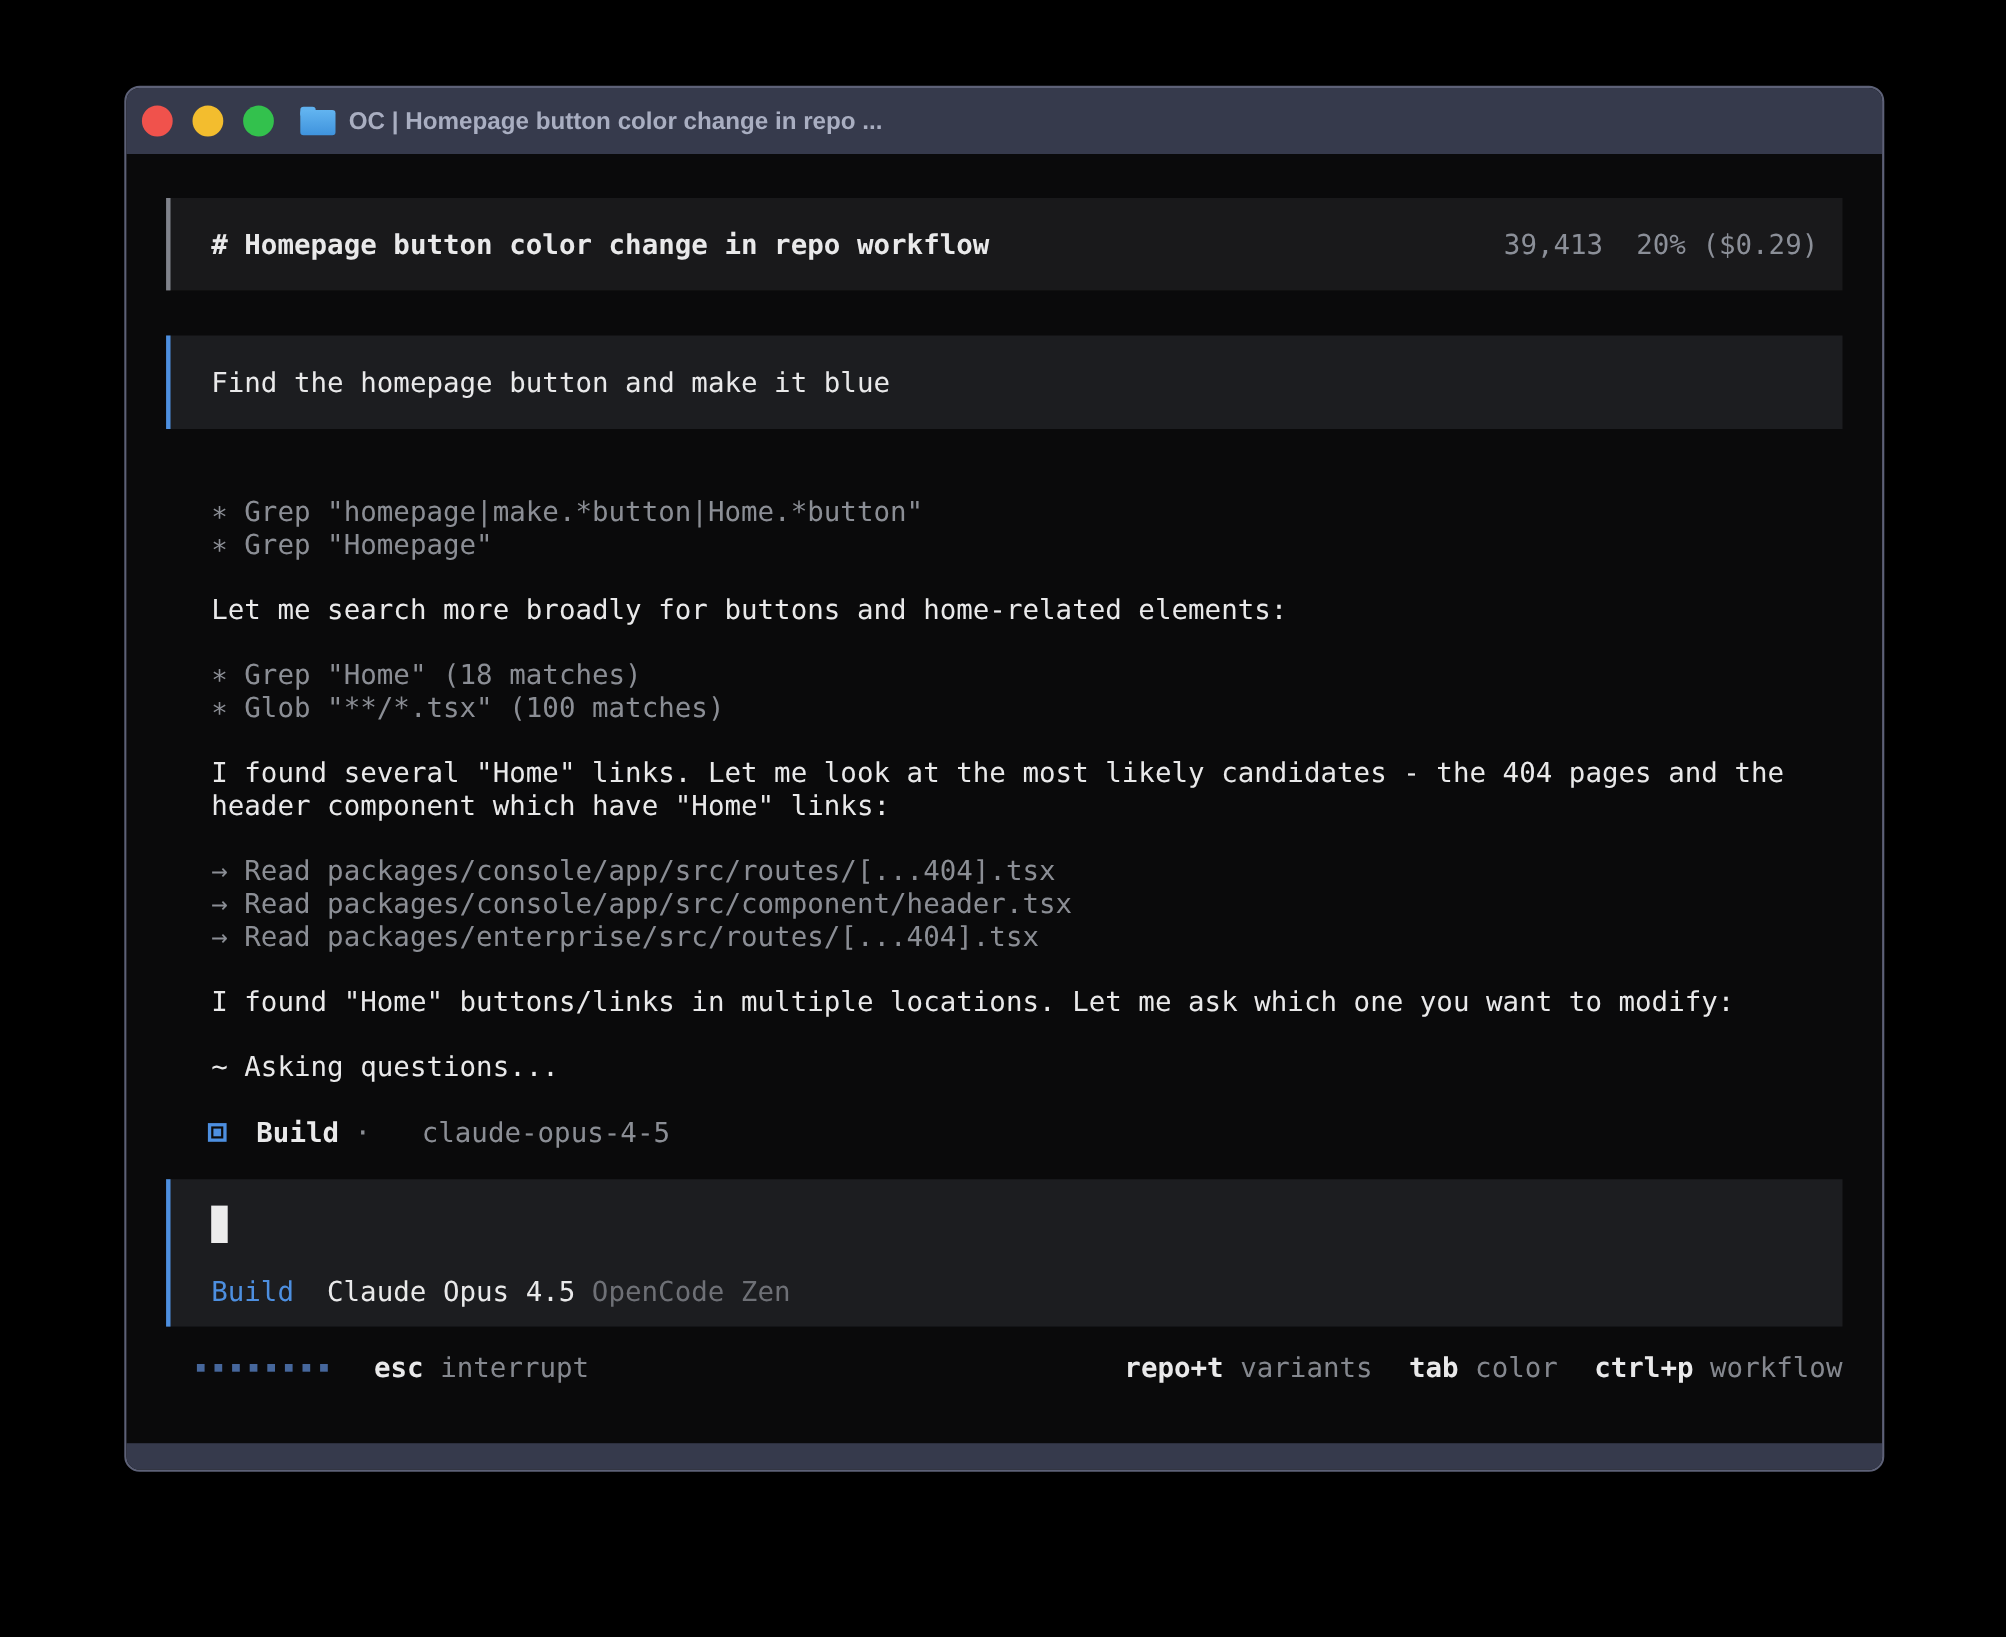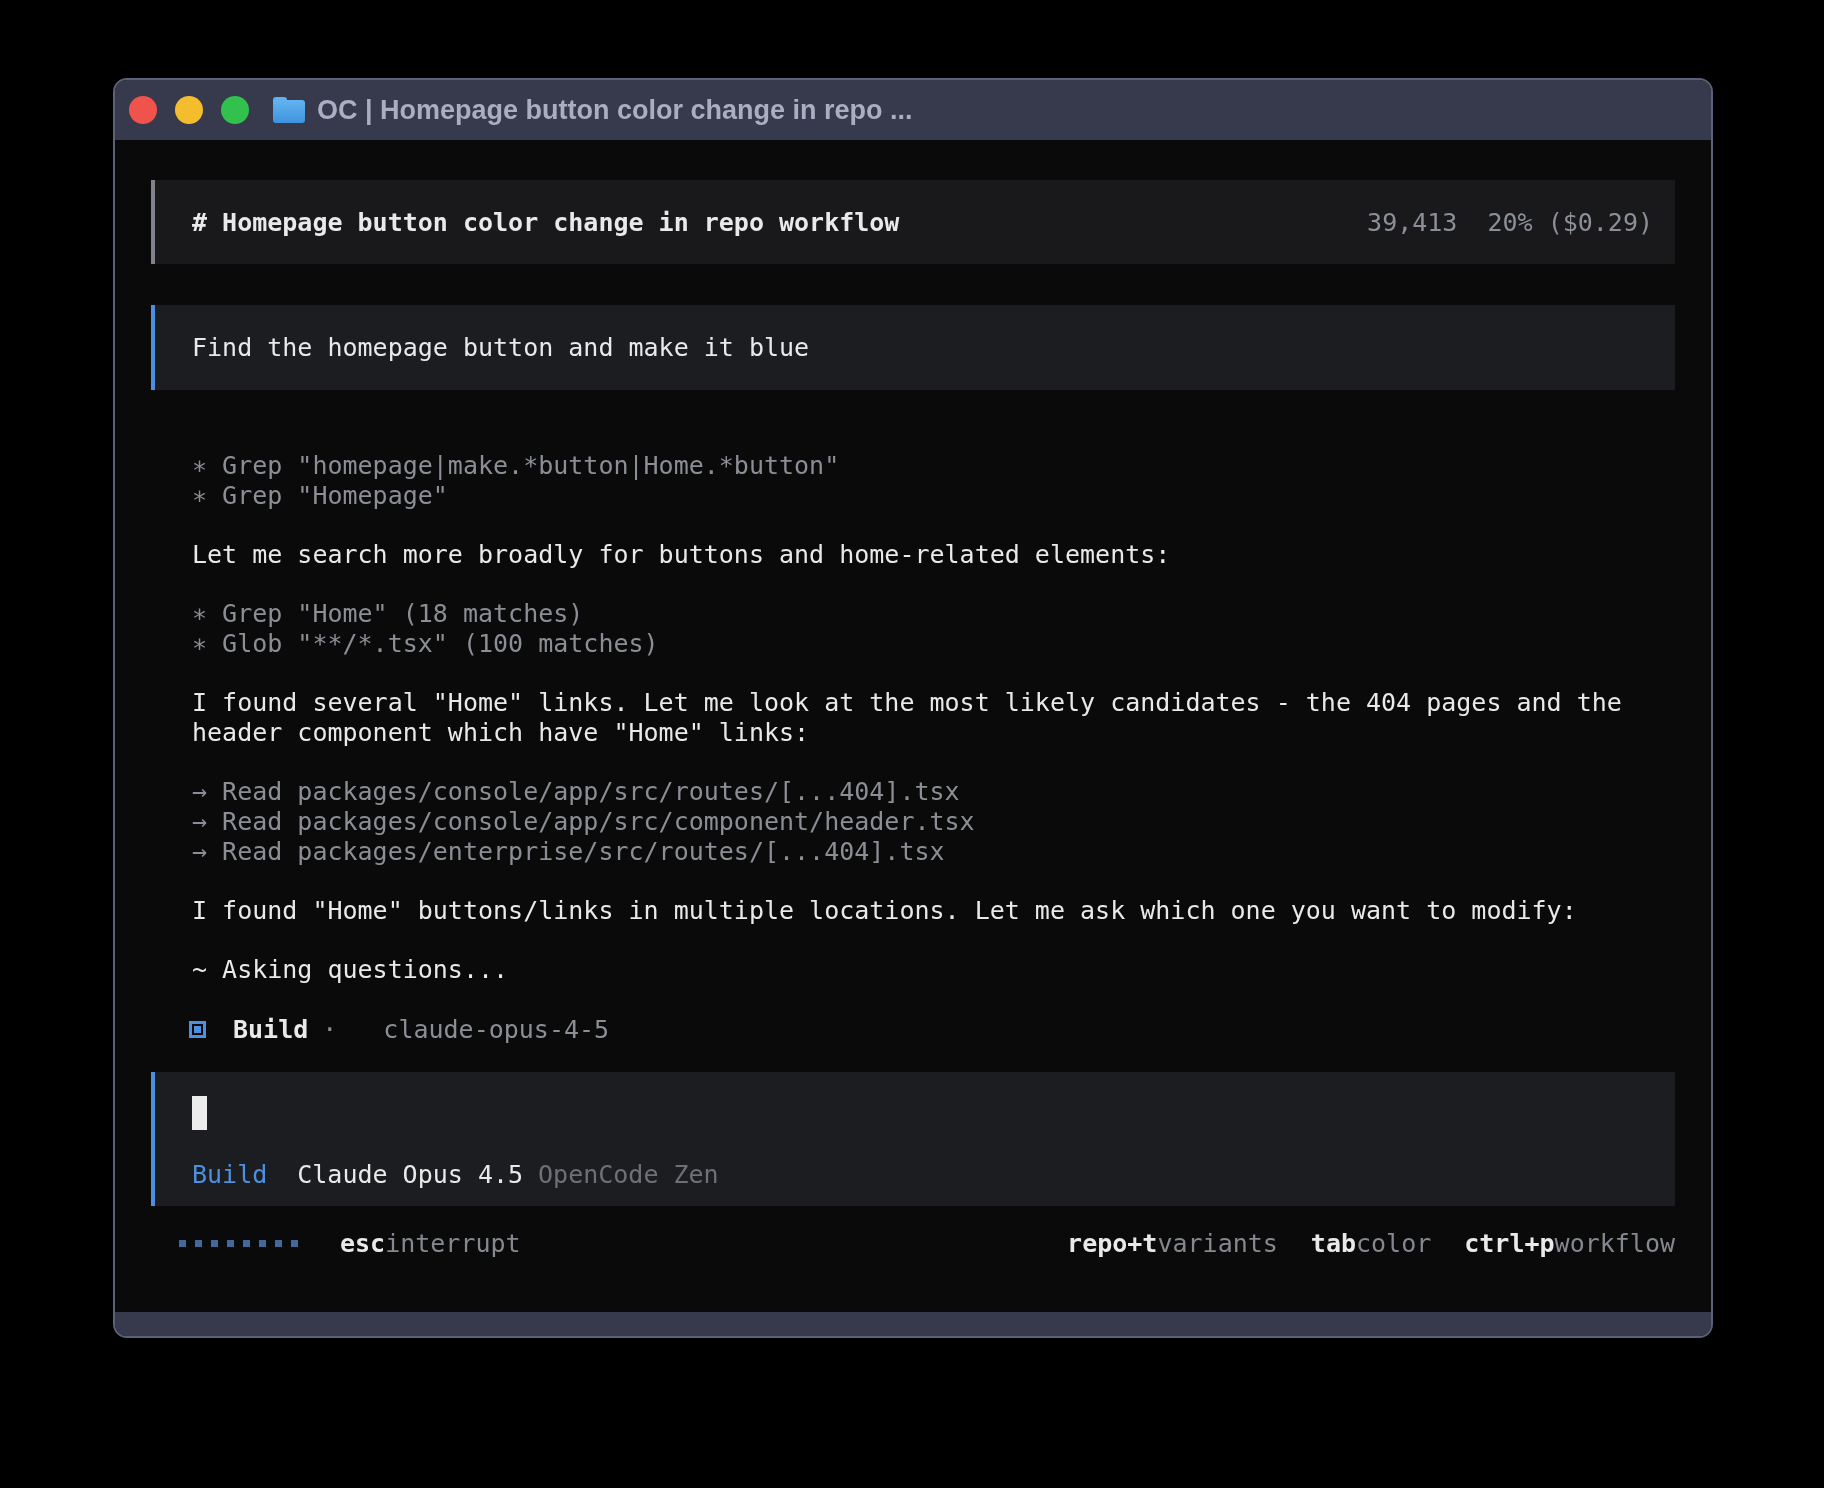--- a/index.html
+++ b/index.html
@@ -23,21 +23,21 @@
   }
   .traffic { display: flex; align-items: center; gap: 18px; }
   .light { width: 28px; height: 28px; border-radius: 50%; }
   .light.red    { background: #f0524c; }
   .light.yellow { background: #f3bd2e; }
   .light.green  { background: #33c14d; }
   .titlebar-title {
     display: flex; align-items: center; gap: 12px;
     margin-left: 24px;
     font-family: "Liberation Sans", sans-serif;
-    font-weight: 700; font-size: 27px; color: #a9aec1;
+    font-weight: 700; font-size: 22px; color: #a9aec1;
   }
   .folder-icon { width: 32px; height: 26px; position: relative; }
   .folder-icon .tab  { position: absolute; top: 0; left: 0; width: 14px; height: 8px; background: #5fb0ee; border-radius: 3px 3px 0 0; }
   .folder-icon .body { position: absolute; top: 3px; left: 0; right: 0; bottom: 0; background: linear-gradient(#62b4f0, #3f93dd); border-radius: 3px; }
 
   
   .content {
     position: absolute; top: 60px; bottom: 24px; left: 0; right: 0;
     background: #0a0a0b;
     padding: 40px 36px 0 36px;
@@ -88,21 +88,21 @@
   .input-model { color: #e9e9ea; margin-left: 30px; }
   .input-provider { color: #6e7076; margin-left: 15px; }
 
   .footer {
     margin-top: 22px; height: 30px;
     display: flex; align-items: center; justify-content: space-between;
   }
   .footer-left { display: flex; align-items: center; }
   .spinner { display: flex; gap: 9px; margin-left: 28px; margin-right: 42px; }
   .spinner .sdot { width: 7px; height: 7px; background: #46679c; }
-  .hint { display: flex; white-space: pre; }
+  .hint { display: flex; gap: 15px; white-space: pre; }
   .hint .key { color: #e9e9ea; font-weight: 700; }
   .hint .label { color: #85888f; }
   .footer-right { display: flex; gap: 33px; }
 
   .bottomstrip {
     position: absolute; bottom: 0; left: 0; right: 0; height: 24px;
     background: #363a4c;
   }
 </style>
 </head>

